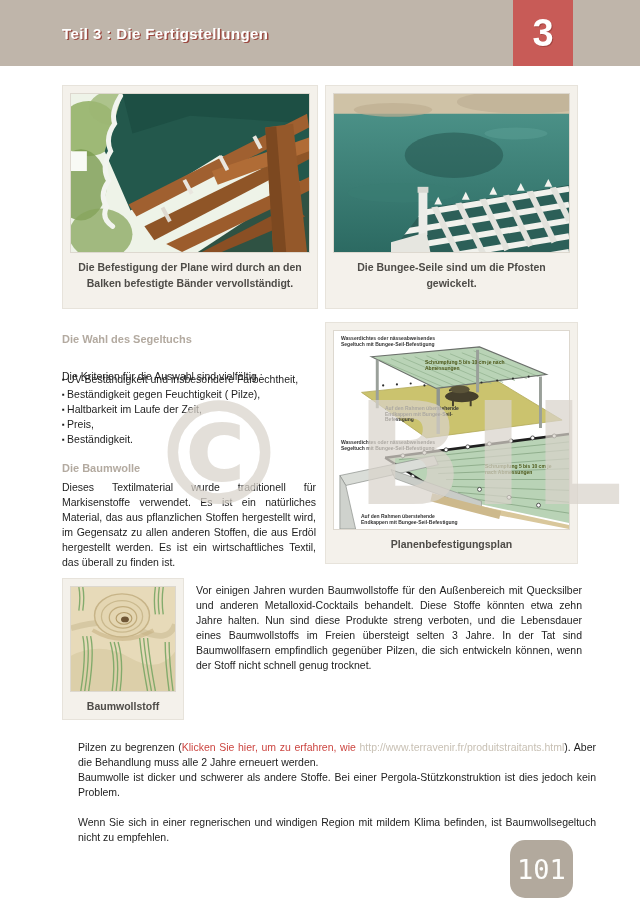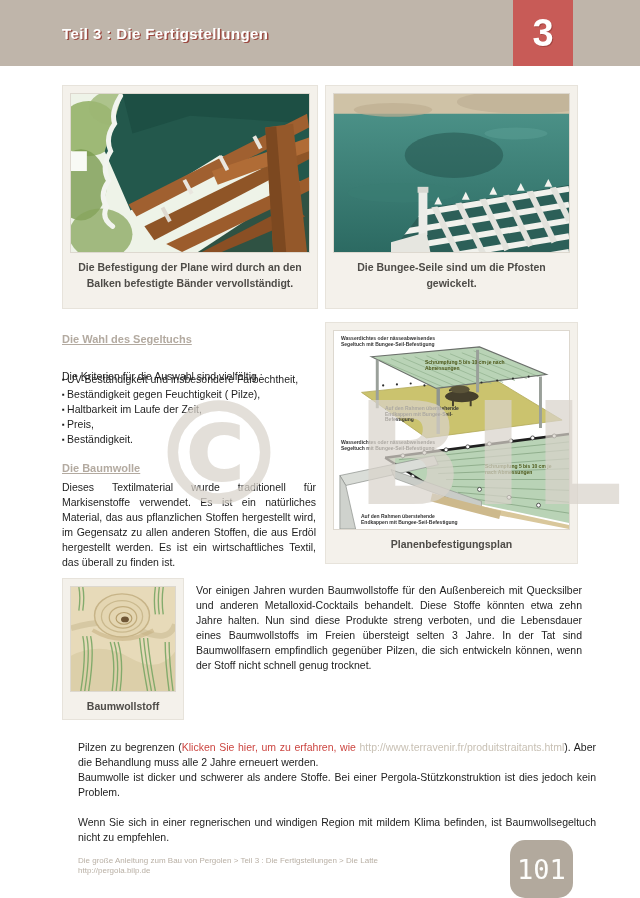--- a/index.html
+++ b/index.html
@@ -35,21 +35,21 @@
   #fig2{left:325px;top:85px;width:253px;height:224px;}
   #fig3{left:325px;top:322px;width:253px;height:242px;}
   #fig4{left:62px;top:578px;width:122px;height:142px;}
   .diagram-photo{position:relative;}
   .diag-ann{
     position:absolute;font-size:5px;line-height:5.5px;font-weight:bold;color:#333;
   }
   .diag-ann.olive{color:#4c5718;}
   
   .sec-heading{
-    position:absolute;left:62px;width:260px;font-size:11px;font-weight:bold;color:#b3aaa0;text-decoration:underline;
+    position:absolute;left:62px;width:260px;font-size:11px;font-weight:bold;color:#b3aaa0;
   }
   .body-text{font-size:10.5px;line-height:15px;color:#1d1d1d;}
   #intro-line{position:absolute;left:62px;top:369px;width:256px;}
   ul.criteria{
     position:absolute;left:62px;top:372px;width:256px;margin:0;padding:0;list-style:none;
   }
   ul.criteria li{font-size:10.5px;line-height:15px;color:#1d1d1d;}
   ul.criteria li::before{content:"▪ ";font-size:8px;vertical-align:1px;}
   #baumwolle-text{position:absolute;left:62px;top:480px;width:254px;text-align:justify;}
   #cotton-par-1{position:absolute;left:196px;top:583px;width:386px;text-align:justify;}
@@ -297,21 +297,17 @@
 
   <div class="body-text" id="cotton-par-1">Vor einigen Jahren wurden Baumwollstoffe für den Außenbereich mit Quecksilber und anderen Metalloxid-Cocktails behandelt. Diese Stoffe könnten etwa zehn Jahre halten. Nun sind diese Produkte streng verboten, und die Lebensdauer eines Baumwollstoffs im Freien übersteigt selten 3 Jahre. In der Tat sind Baumwollfasern empfindlich gegenüber Pilzen, die sich entwickeln können, wenn der Stoff nicht schnell genug trocknet.</div>
 
   <div class="body-text" id="bottom-block">
     <p><span>Pilzen zu begrenzen (</span><span class="red-link">Klicken Sie hier, um zu erfahren, wie</span><span class="grey-link"> http://www.terravenir.fr/produitstraitants.html</span><span>). Aber die Behandlung muss alle 2 Jahre erneuert werden.</span></p>
     <p>Baumwolle ist dicker und schwerer als andere Stoffe. Bei einer Pergola-Stützkonstruktion ist dies jedoch kein Problem.</p>
     <div class="gap"></div>
     <p>Wenn Sie sich in einer regnerischen und windigen Region mit mildem Klima befinden, ist Baumwollsegeltuch nicht zu empfehlen.</p>
   </div>
 
-  <div class="footer-breadcrumb">
-    <div>Die große Anleitung zum Bau von Pergolen &gt; Teil 3 : Die Fertigstellungen &gt; Die Latte</div>
-    <div>http://pergola.bilp.de</div>
-  </div>
   <div class="page-number-box">101</div>
 
   <div class="watermark">© BILP</div>
 
 </div>
 
 </body></html>

